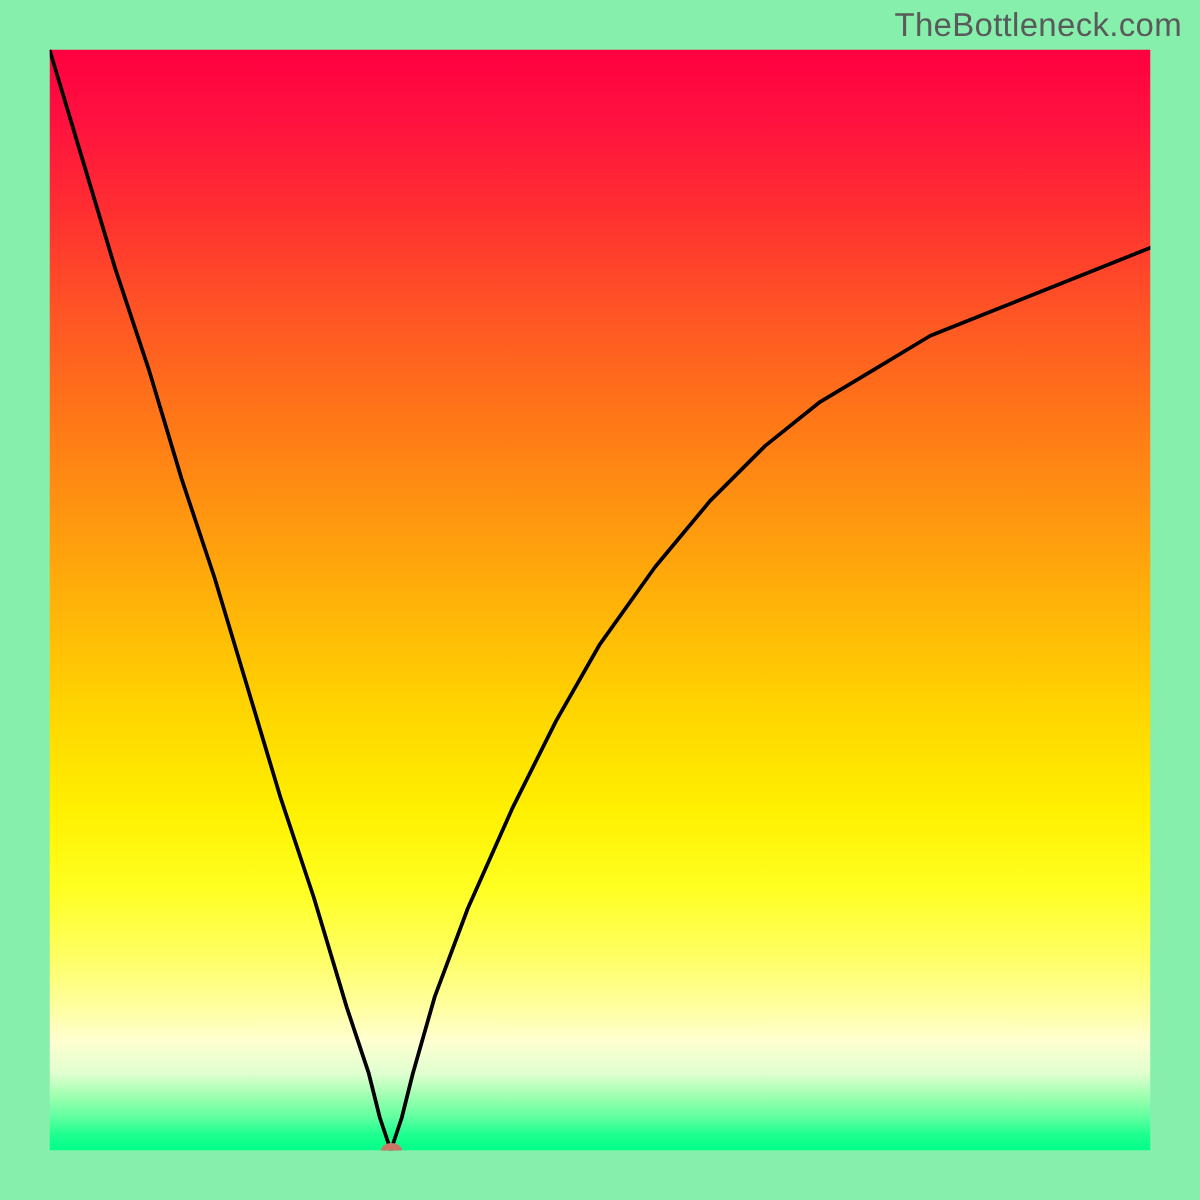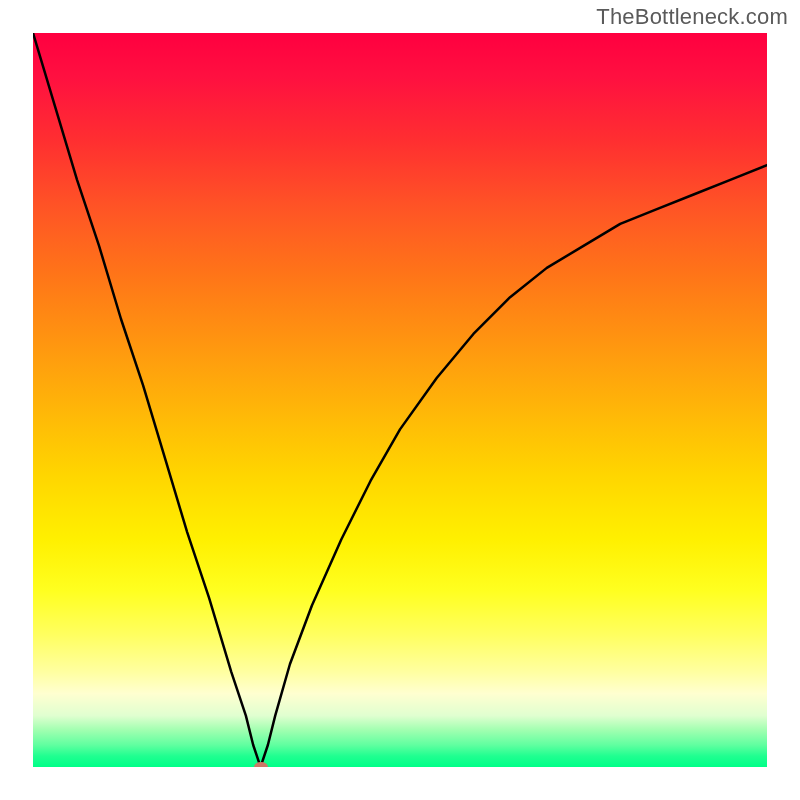--- a/index.html
+++ b/index.html
@@ -1,17 +1,17 @@
 <!DOCTYPE html>
 <html><head>
 <meta charset="utf-8">
 <style>
   * { margin: 0; padding: 0; box-sizing: border-box; }
   html, body { width: 800px; height: 800px; background: #000; overflow: hidden; }
-  .wrapper { position: relative; width: 800px; height: 800px; background: #ffffff; }
+  .wrapper { position: relative; width: 800px; height: 800px; background: #86efac; }
   .plot-area {
     position: absolute;
     left: 33px;
     top: 33px;
     width: 734px;
     height: 734px;
     overflow: hidden;
   }
   .gradient-bg {
     position: absolute;

